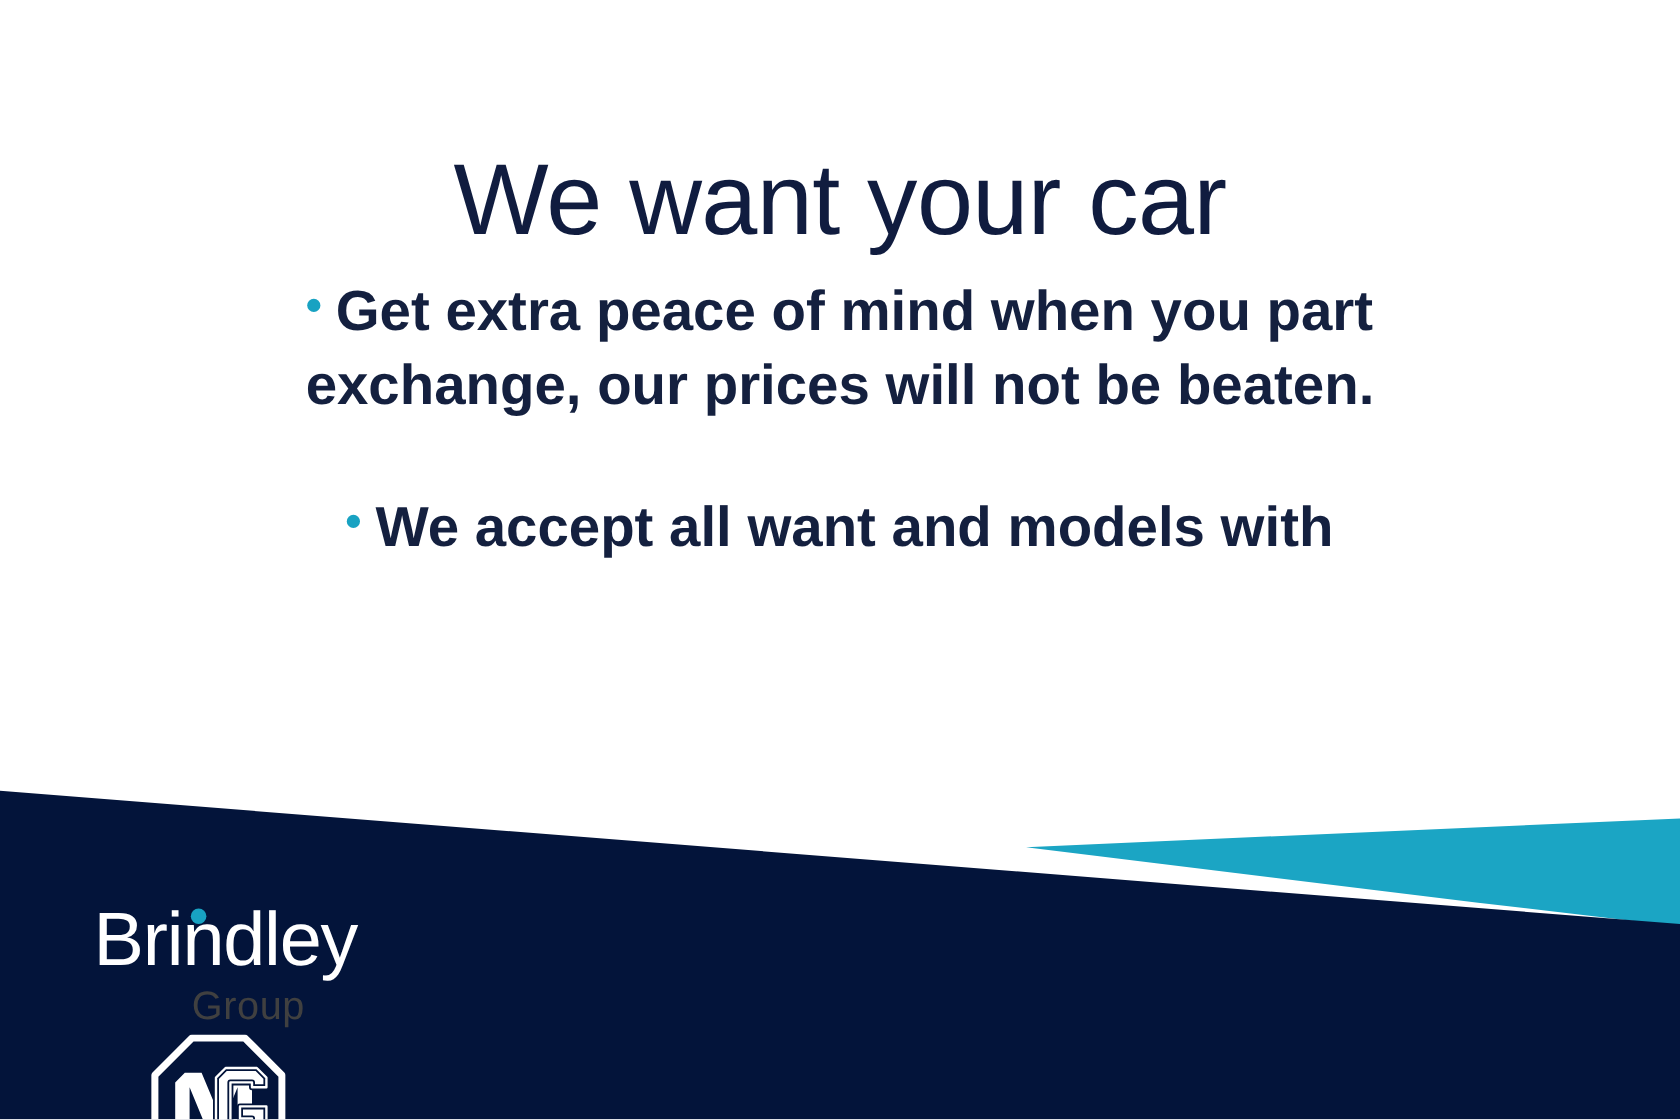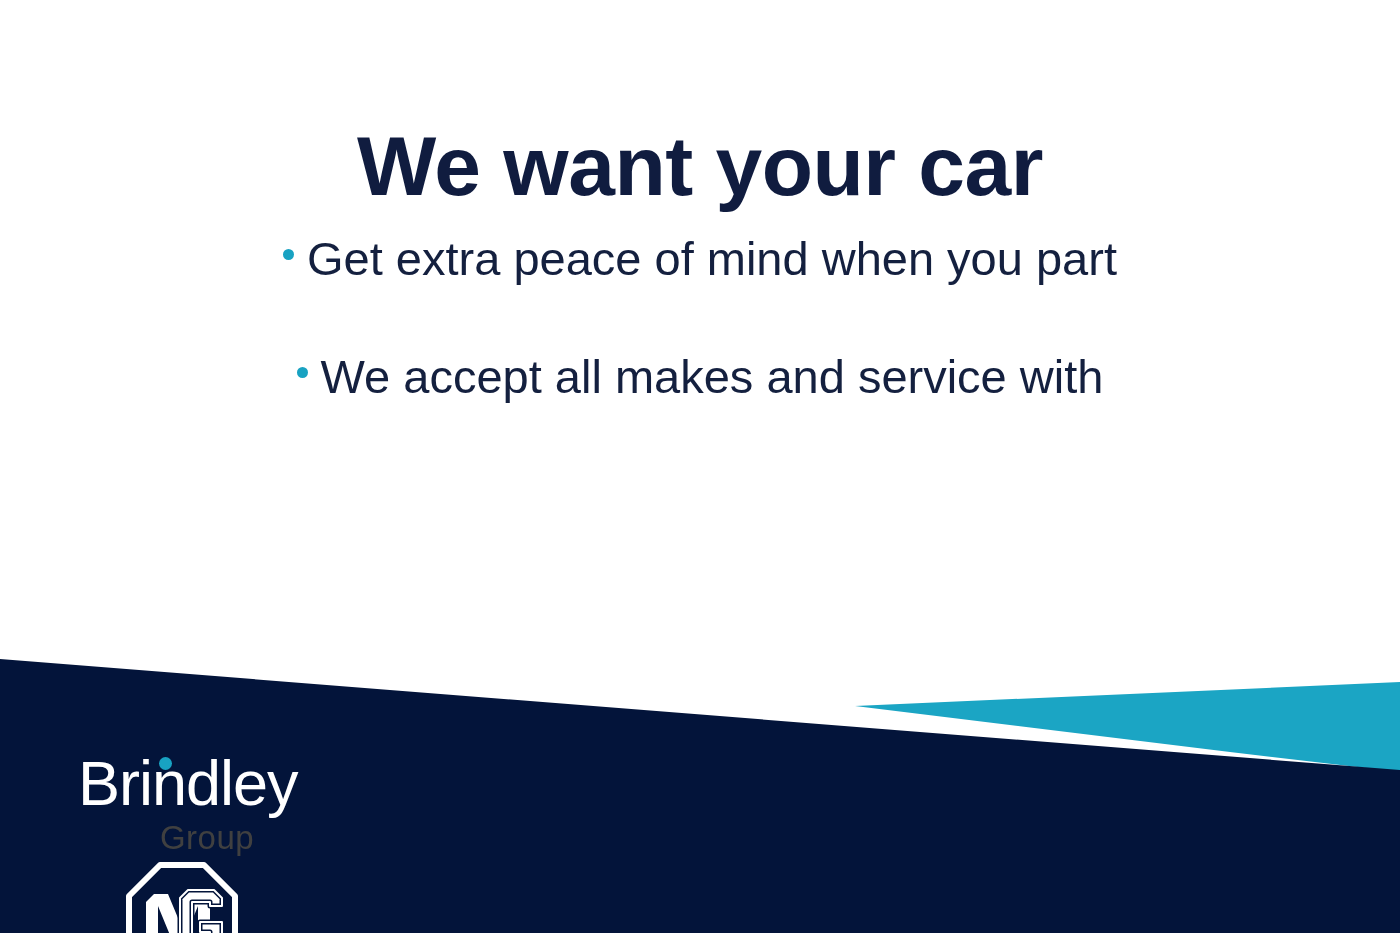--- a/index.html
+++ b/index.html
@@ -26,39 +26,39 @@
   }
 
   
   .headline {
     position: absolute;
     left: 0;
     top: 68px;
     width: 1400px;
     text-align: center;
     font-size: 84px;
-    font-weight: 700;
+    font-weight: 400;
     letter-spacing: -0.5px;
     line-height: 1.02;
     color: #101C3F;
     white-space: pre;
   }
 
   
   .copy {
     position: absolute;
     left: 190px;
     top: 228px;
     width: 1020px;
     text-align: center;
   }
   .bullet-line {
     font-size: 47px;
     line-height: 1.32;
-    font-weight: 400;
+    font-weight: 700;
     color: #14203F;
   }
   .bullet-block {
     margin: 0;
   }
   .bullet-block + .bullet-block {
     margin-top: 56px;
   }
   .dot {
     display: inline-block;
@@ -126,25 +126,26 @@
   </svg>
 
   <h1 class="headline">We want your car</h1>
 
   <div class="copy">
 
     <p class="bullet-block">
       <span class="bullet-line">
         <span class="dot"></span><span>Get extra peace of mind when you part</span>
       </span><br>
+      <span class="bullet-line">exchange, our prices will not be beaten.</span>
     </p>
 
     <p class="bullet-block">
       <span class="bullet-line">
-        <span class="dot"></span><span>We accept all makes and service with</span>
+        <span class="dot"></span><span>We accept all want and models with</span>
       </span><br>
     </p>
 
   </div>
 
   <div class="logo-row">
 
     <div class="brindley">
       <div class="brindley-word">Brindley</div>
       <div class="i-dot"></div>

